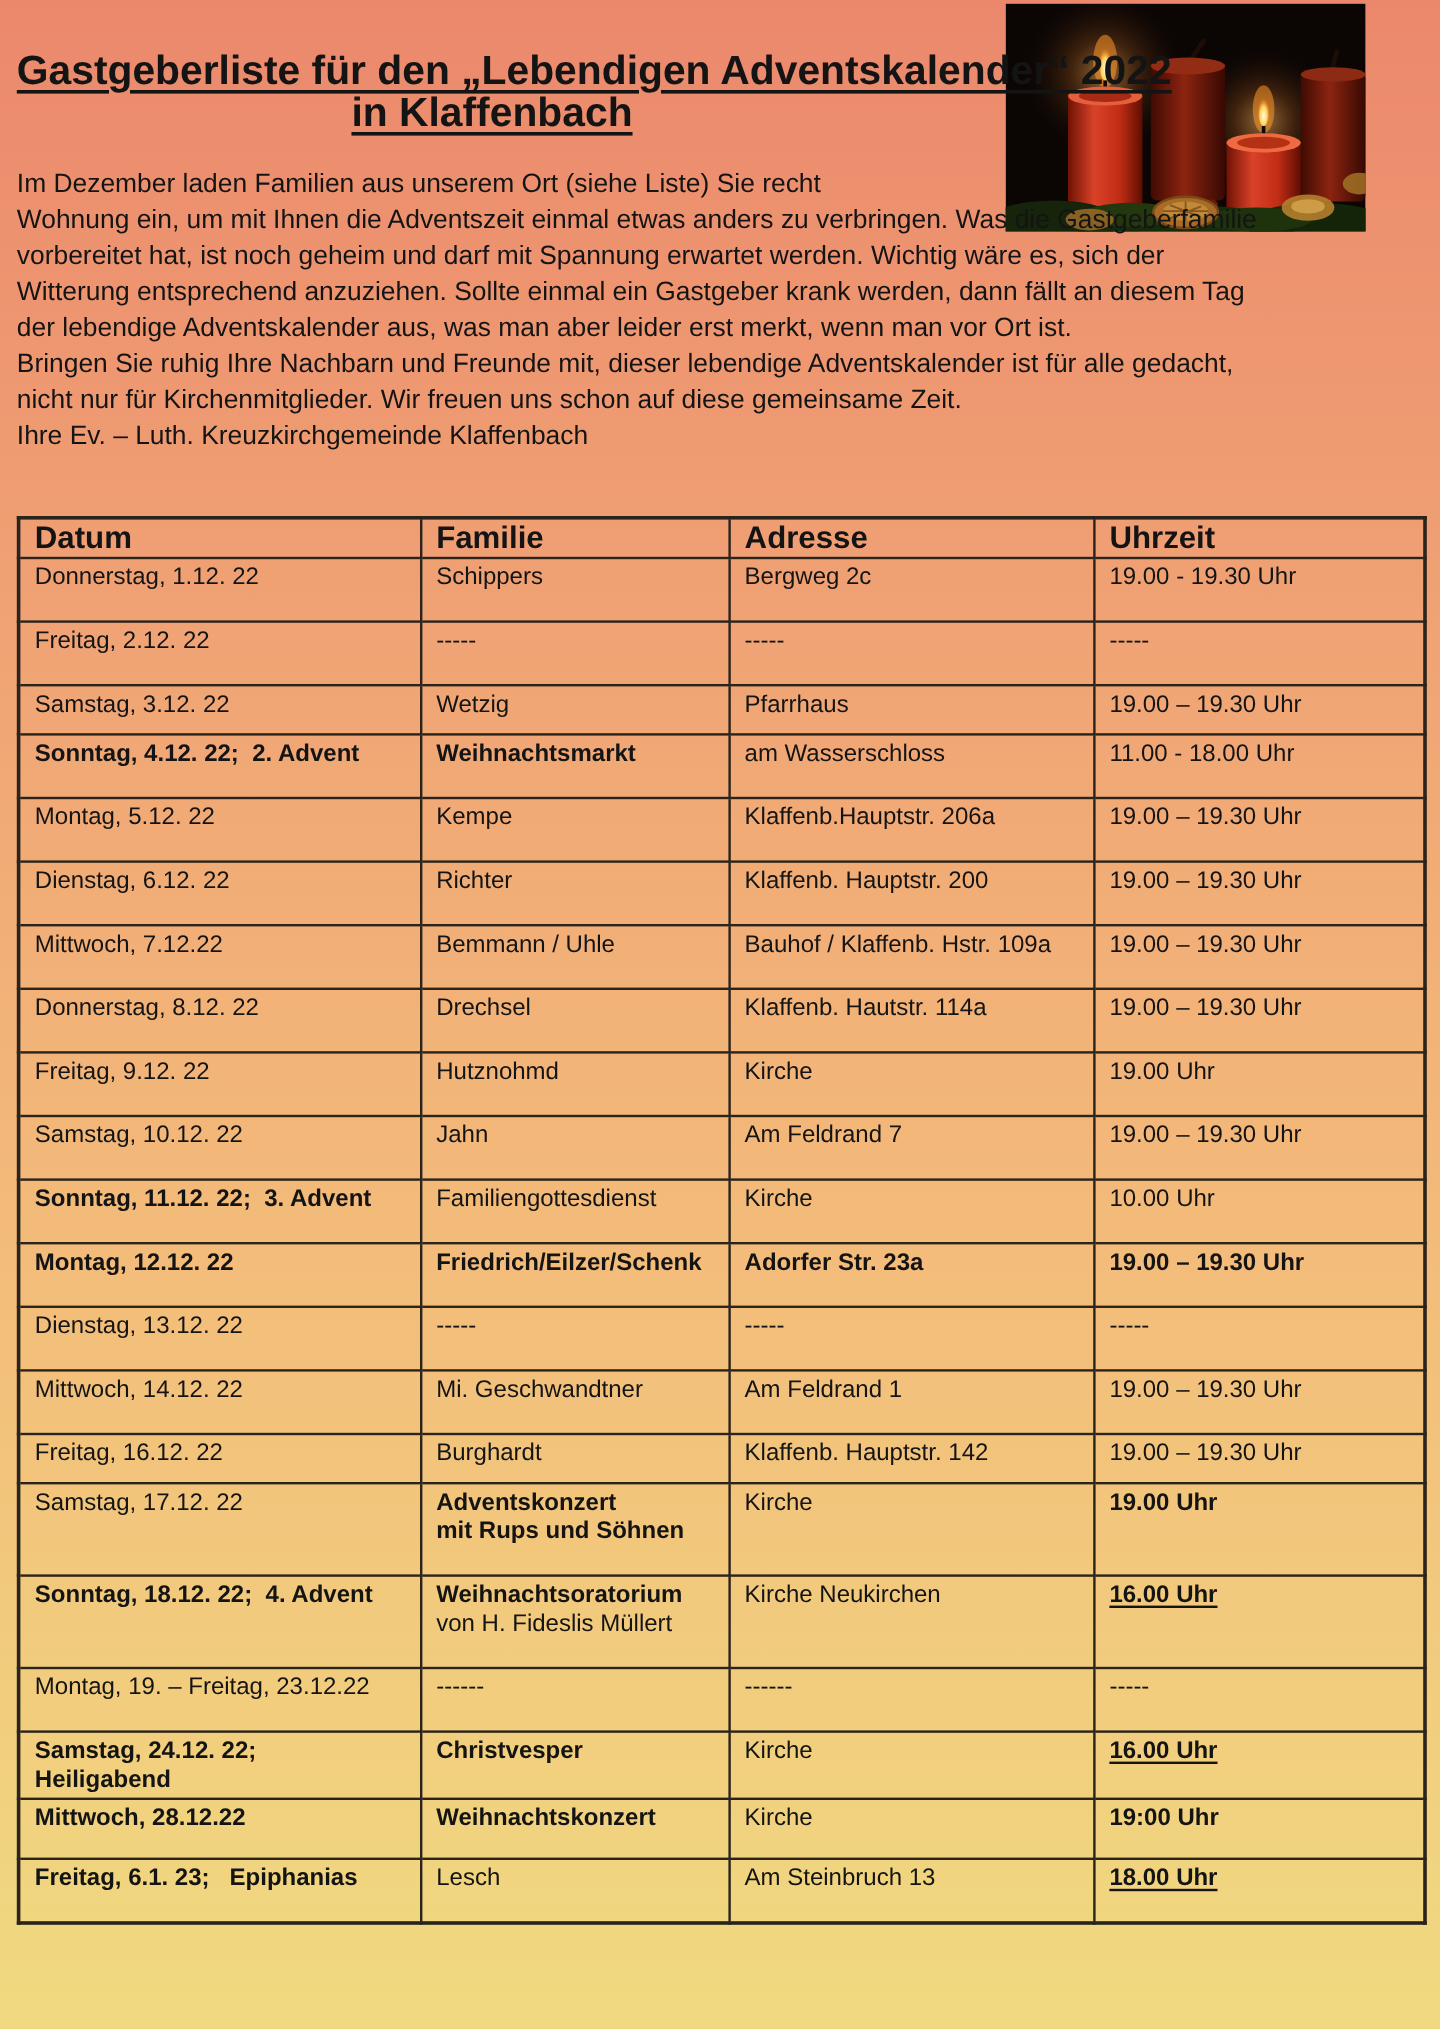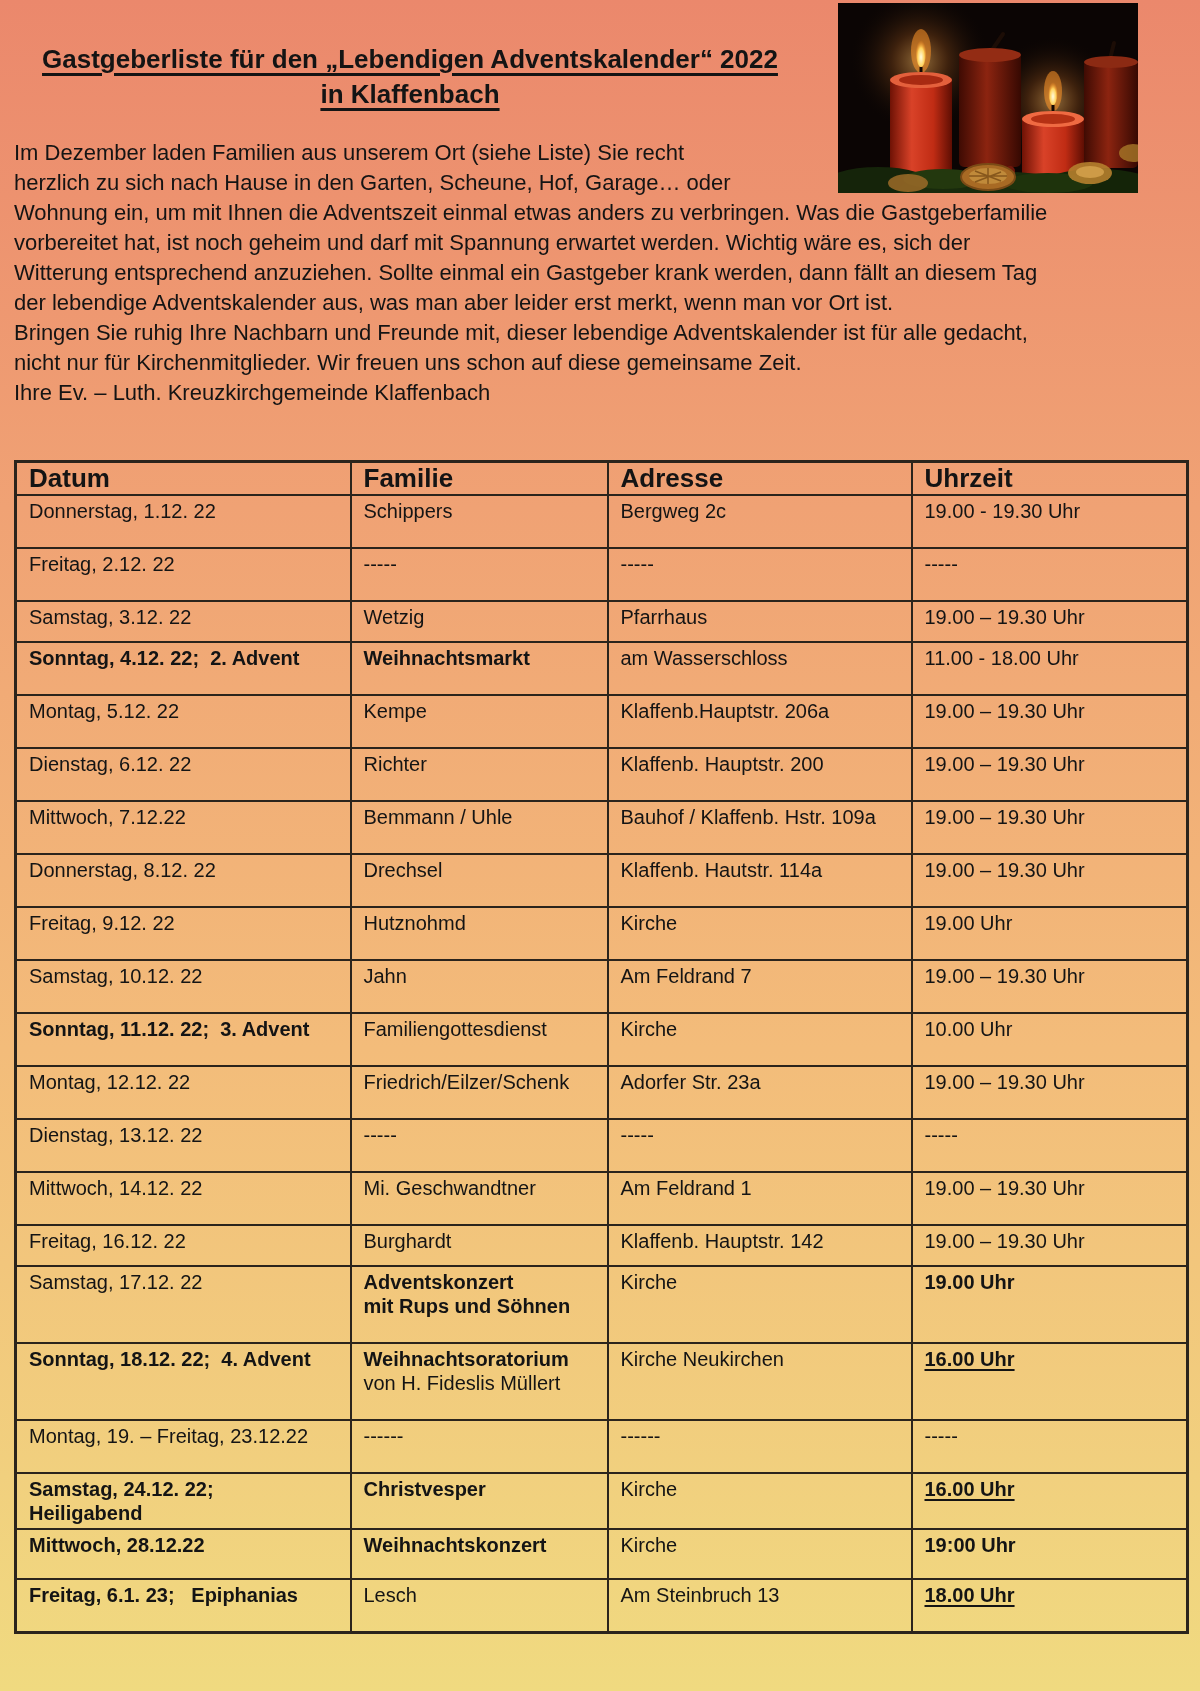--- a/index.html
+++ b/index.html
@@ -7,21 +7,21 @@
     position:relative;
     width:1200px;height:1691px;
     overflow:hidden;
     font-family:"Liberation Sans","DejaVu Sans",sans-serif;
     color:#141414;
     background:linear-gradient(180deg,#eb886c 0%,#f0a274 30%,#f3bc7a 62%,#f0da80 100%);
   }
   .content{position:absolute;left:14px;top:0;width:1172px;}
   .title{
     width:792px;margin:42px 0 17px 0;
-    text-align:center;font-size:26px;font-weight:bold;line-height:35px;
+    text-align:center;font-size:34px;font-weight:bold;line-height:35px;
   }
   .title div{
     display:inline-block;
     text-decoration:underline;
     text-decoration-thickness:3px;
     text-underline-offset:5px;
     white-space:nowrap;
   }
   .title .t2{display:block;white-space:normal;}
   .photo{
@@ -126,21 +126,20 @@
   </div>
 
   <div class="content">
     <h1 class="title">
       <div>Gastgeberliste für den „Lebendigen Adventskalender“ 2022</div>
       <div class="t2">in Klaffenbach</div>
     </h1>
 
     <div class="intro">
       <div>Im Dezember laden Familien aus unserem Ort (siehe Liste) Sie recht</div>
-      <div>herzlich zu sich nach Hause in den Garten, Scheune, Hof, Garage… oder</div>
       <div>Wohnung ein, um mit Ihnen die Adventszeit einmal etwas anders zu verbringen. Was die Gastgeberfamilie</div>
       <div>vorbereitet hat, ist noch geheim und darf mit Spannung erwartet werden. Wichtig wäre es, sich der</div>
       <div>Witterung entsprechend anzuziehen. Sollte einmal ein Gastgeber krank werden, dann fällt an diesem Tag</div>
       <div>der lebendige Adventskalender aus, was man aber leider erst merkt, wenn man vor Ort ist.</div>
       <div>Bringen Sie ruhig Ihre Nachbarn und Freunde mit, dieser lebendige Adventskalender ist für alle gedacht,</div>
       <div>nicht nur für Kirchenmitglieder. Wir freuen uns schon auf diese gemeinsame Zeit.</div>
       <div>Ihre Ev. – Luth. Kreuzkirchgemeinde Klaffenbach</div>
     </div>
 
     <table class="schedule">
@@ -306,21 +305,21 @@
             <td>
               <div>Familiengottesdienst</div>
             </td>
             <td>
               <div>Kirche</div>
             </td>
             <td>
               <div>10.00 Uhr</div>
             </td>
           </tr>
-          <tr style="height: 53px;">
+          <tr style="height: 53px; font-weight: bold;">
             <td>
               <div>Montag, 12.12. 22</div>
             </td>
             <td>
               <div>Friedrich/Eilzer/Schenk</div>
             </td>
             <td>
               <div>Adorfer Str. 23a</div>
             </td>
             <td>

